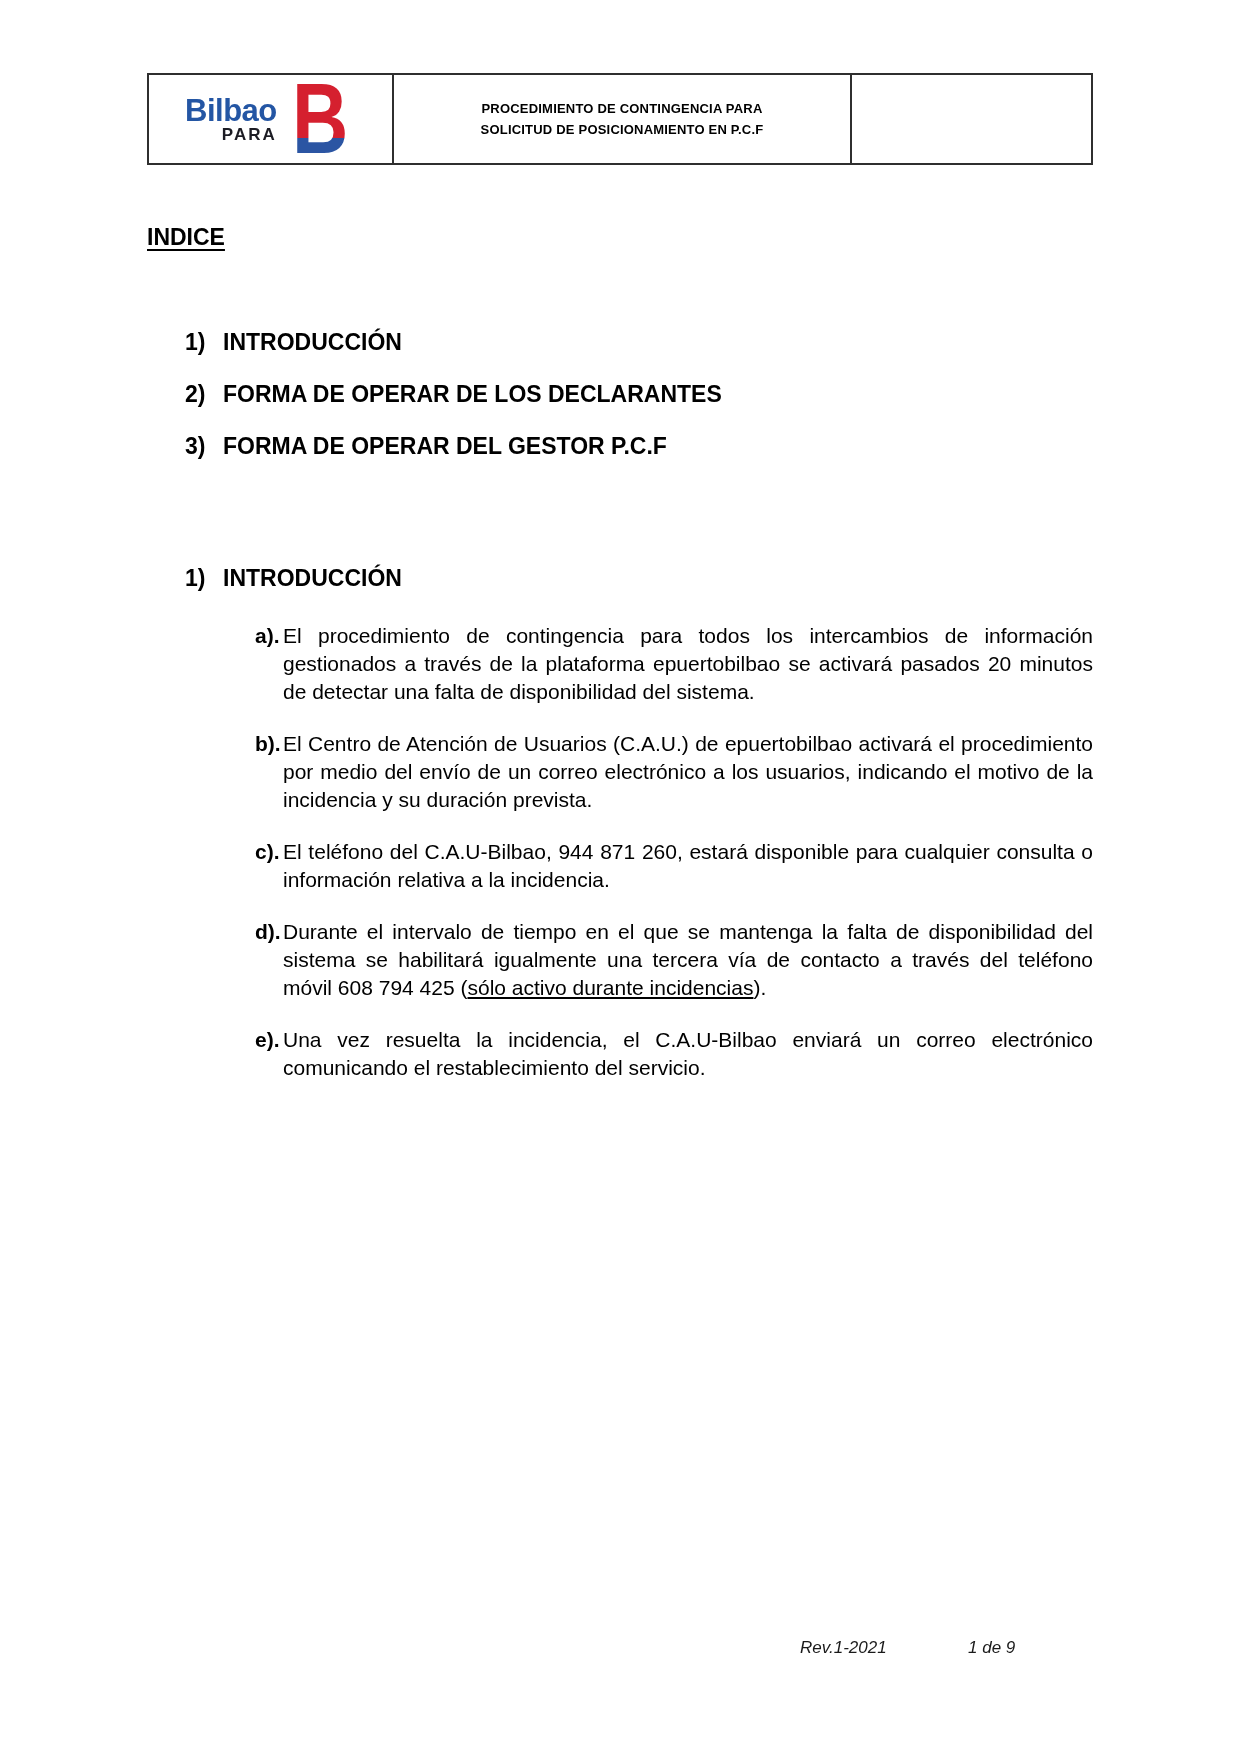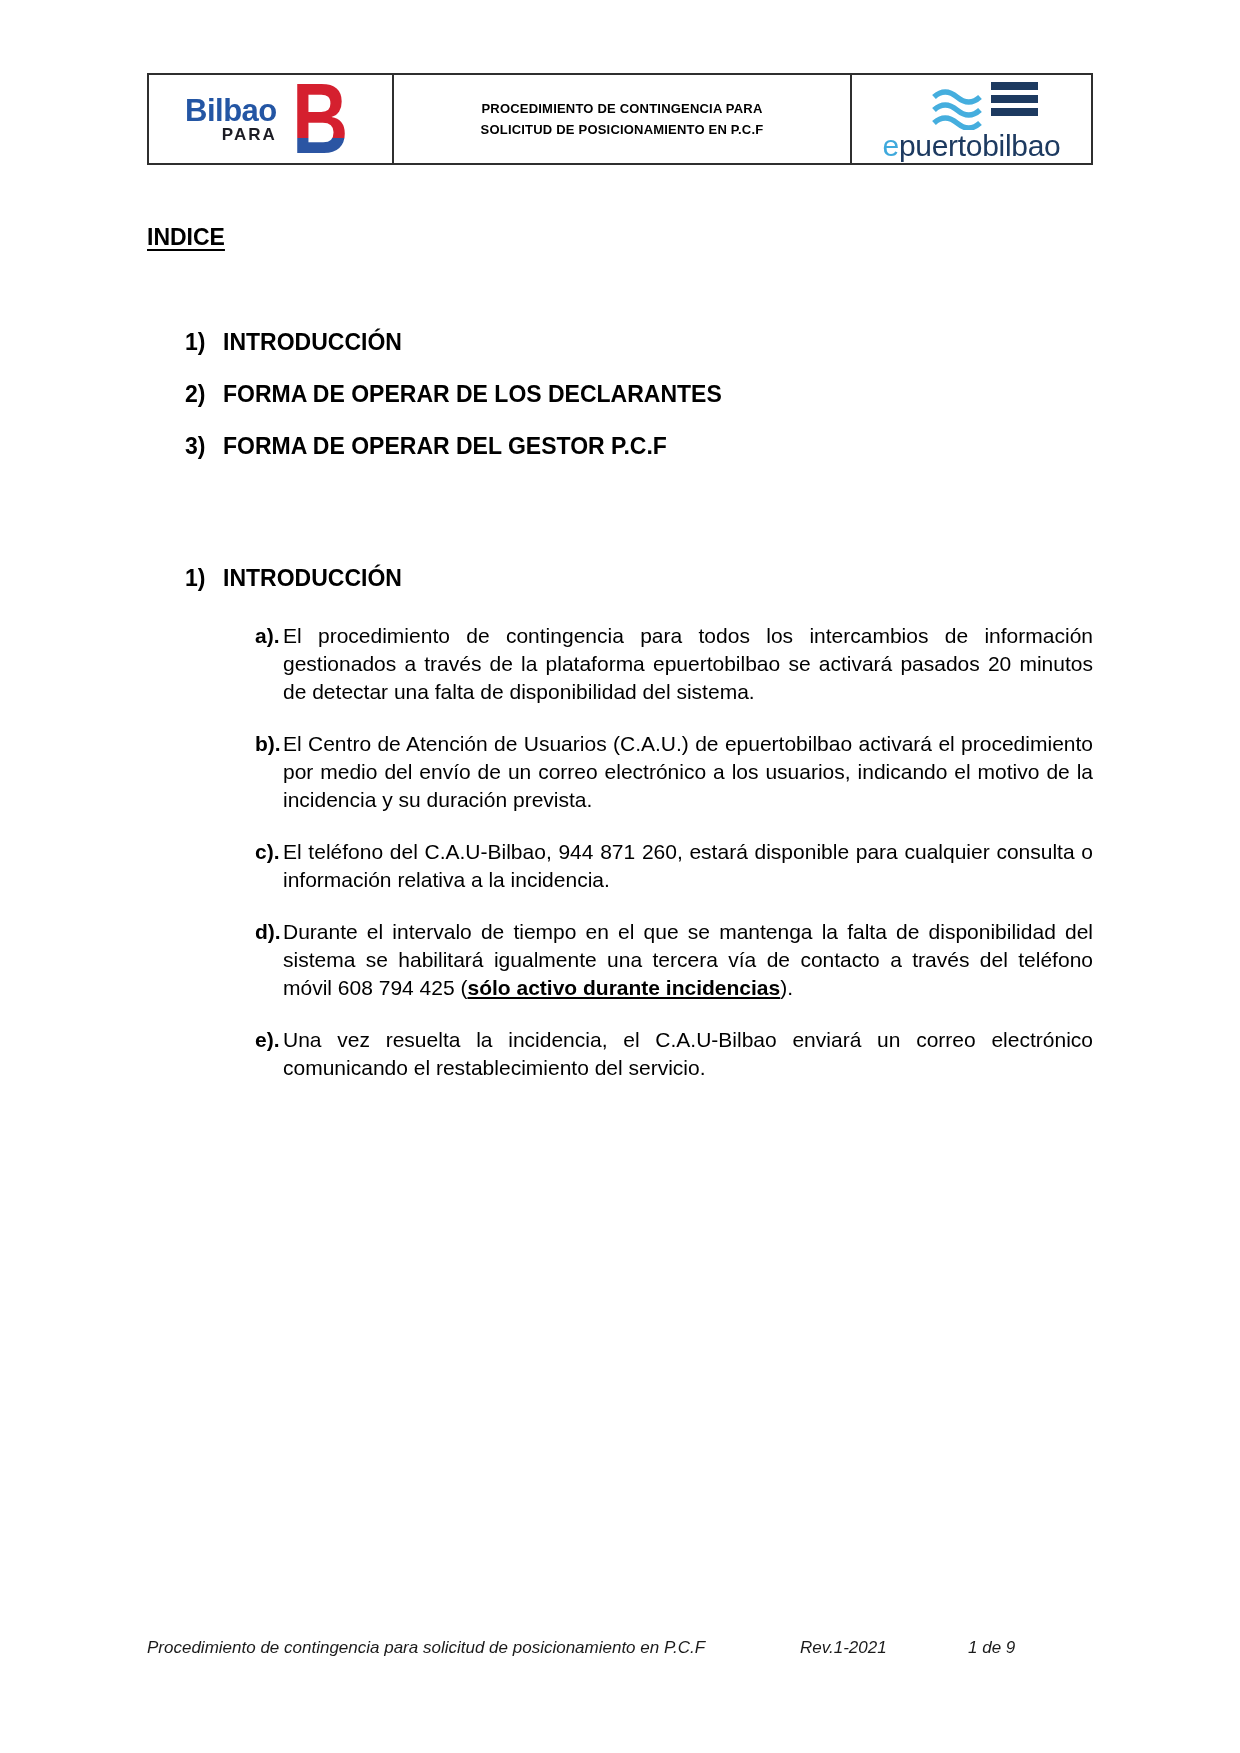--- a/index.html
+++ b/index.html
@@ -33,21 +33,21 @@
                 text-decoration:underline;text-underline-offset:4px;text-decoration-thickness:2px;}
   .index-list{position:absolute;left:185px;top:330px;}
   .idx-item{display:flex;font-weight:bold;font-size:23px;line-height:24px;margin-bottom:28px;color:#000;}
   .idx-num{width:38px;flex-shrink:0;}
   .section-heading{position:absolute;left:185px;top:566px;display:flex;font-weight:bold;
                    font-size:23px;line-height:24px;color:#000;}
   .paras{position:absolute;left:255px;top:622px;width:838px;}
   .para{display:flex;margin-bottom:24px;font-size:21px;line-height:28px;color:#000;}
   .plabel{width:28px;flex-shrink:0;font-weight:bold;}
   .ptext{flex:1;text-align:justify;}
-  .u{text-decoration:underline;font-weight:bold;}
+  .u{text-decoration:underline;}
 
   
   .footer{position:absolute;left:0;top:1638px;width:100%;height:24px;
           font-style:italic;font-size:17px;color:#1a1a1a;}
   .f-title{position:absolute;left:147px;top:0;}
   .f-rev{position:absolute;left:800px;top:0;}
   .f-page{position:absolute;left:968px;top:0;}
 </style>
 </head>
 <body>
@@ -61,35 +61,20 @@
         <div class="bp-port">PARA</div>
       </div>
       <div class="bp-b">B</div>
     </div>
 
     <div class="cell cell-title">
       <div>PROCEDIMIENTO DE CONTINGENCIA PARA</div>
       <div>SOLICITUD DE POSICIONAMIENTO EN P.C.F</div>
     </div>
 
-    <div class="cell cell-logo-right">
-      <svg class="epb-icon" width="118" height="50" viewBox="0 0 118 50" aria-hidden="true">
-        <g fill="none" stroke="#45aede" stroke-width="5.5">
-          <path d="M6 17 q 11 -10 23 0 t 23 0"></path>
-          <path d="M6 30 q 11 -10 23 0 t 23 0"></path>
-          <path d="M6 43 q 11 -10 23 0 t 23 0"></path>
-        </g>
-        <g fill="#1d3a60">
-          <rect x="63" y="2" width="47" height="8"></rect>
-          <rect x="63" y="15" width="47" height="8"></rect>
-          <rect x="63" y="28" width="47" height="8"></rect>
-        </g>
-      </svg>
-      <div class="epb-text"><span class="epb-e">e</span><span>puertobilbao</span></div>
-    </div>
   </div>
 
   <div class="indice-title">INDICE</div>
 
   <div class="index-list">
     <div class="idx-item">
       <span class="idx-num">1)</span>
       <span class="idx-label">INTRODUCCIÓN</span>
     </div>
     <div class="idx-item">
@@ -124,18 +109,17 @@
       <span class="plabel">d).</span>
       <span class="ptext"><span>Durante el intervalo de tiempo en el que se mantenga la falta de disponibilidad del sistema se habilitará igualmente una tercera vía de contacto a través del teléfono móvil 608 794 425 (</span><span class="u">sólo activo durante incidencias</span><span>).</span></span>
     </div>
     <div class="para">
       <span class="plabel">e).</span>
       <span class="ptext">Una vez resuelta la incidencia, el C.A.U-Bilbao enviará un correo electrónico comunicando el restablecimiento del servicio.</span>
     </div>
   </div>
 
   <div class="footer">
-    <span class="f-title">Procedimiento de contingencia para solicitud de posicionamiento en P.C.F</span>
     <span class="f-rev">Rev.1-2021</span>
     <span class="f-page">1 de 9</span>
   </div>
 
 </div>
 
 </body></html>

